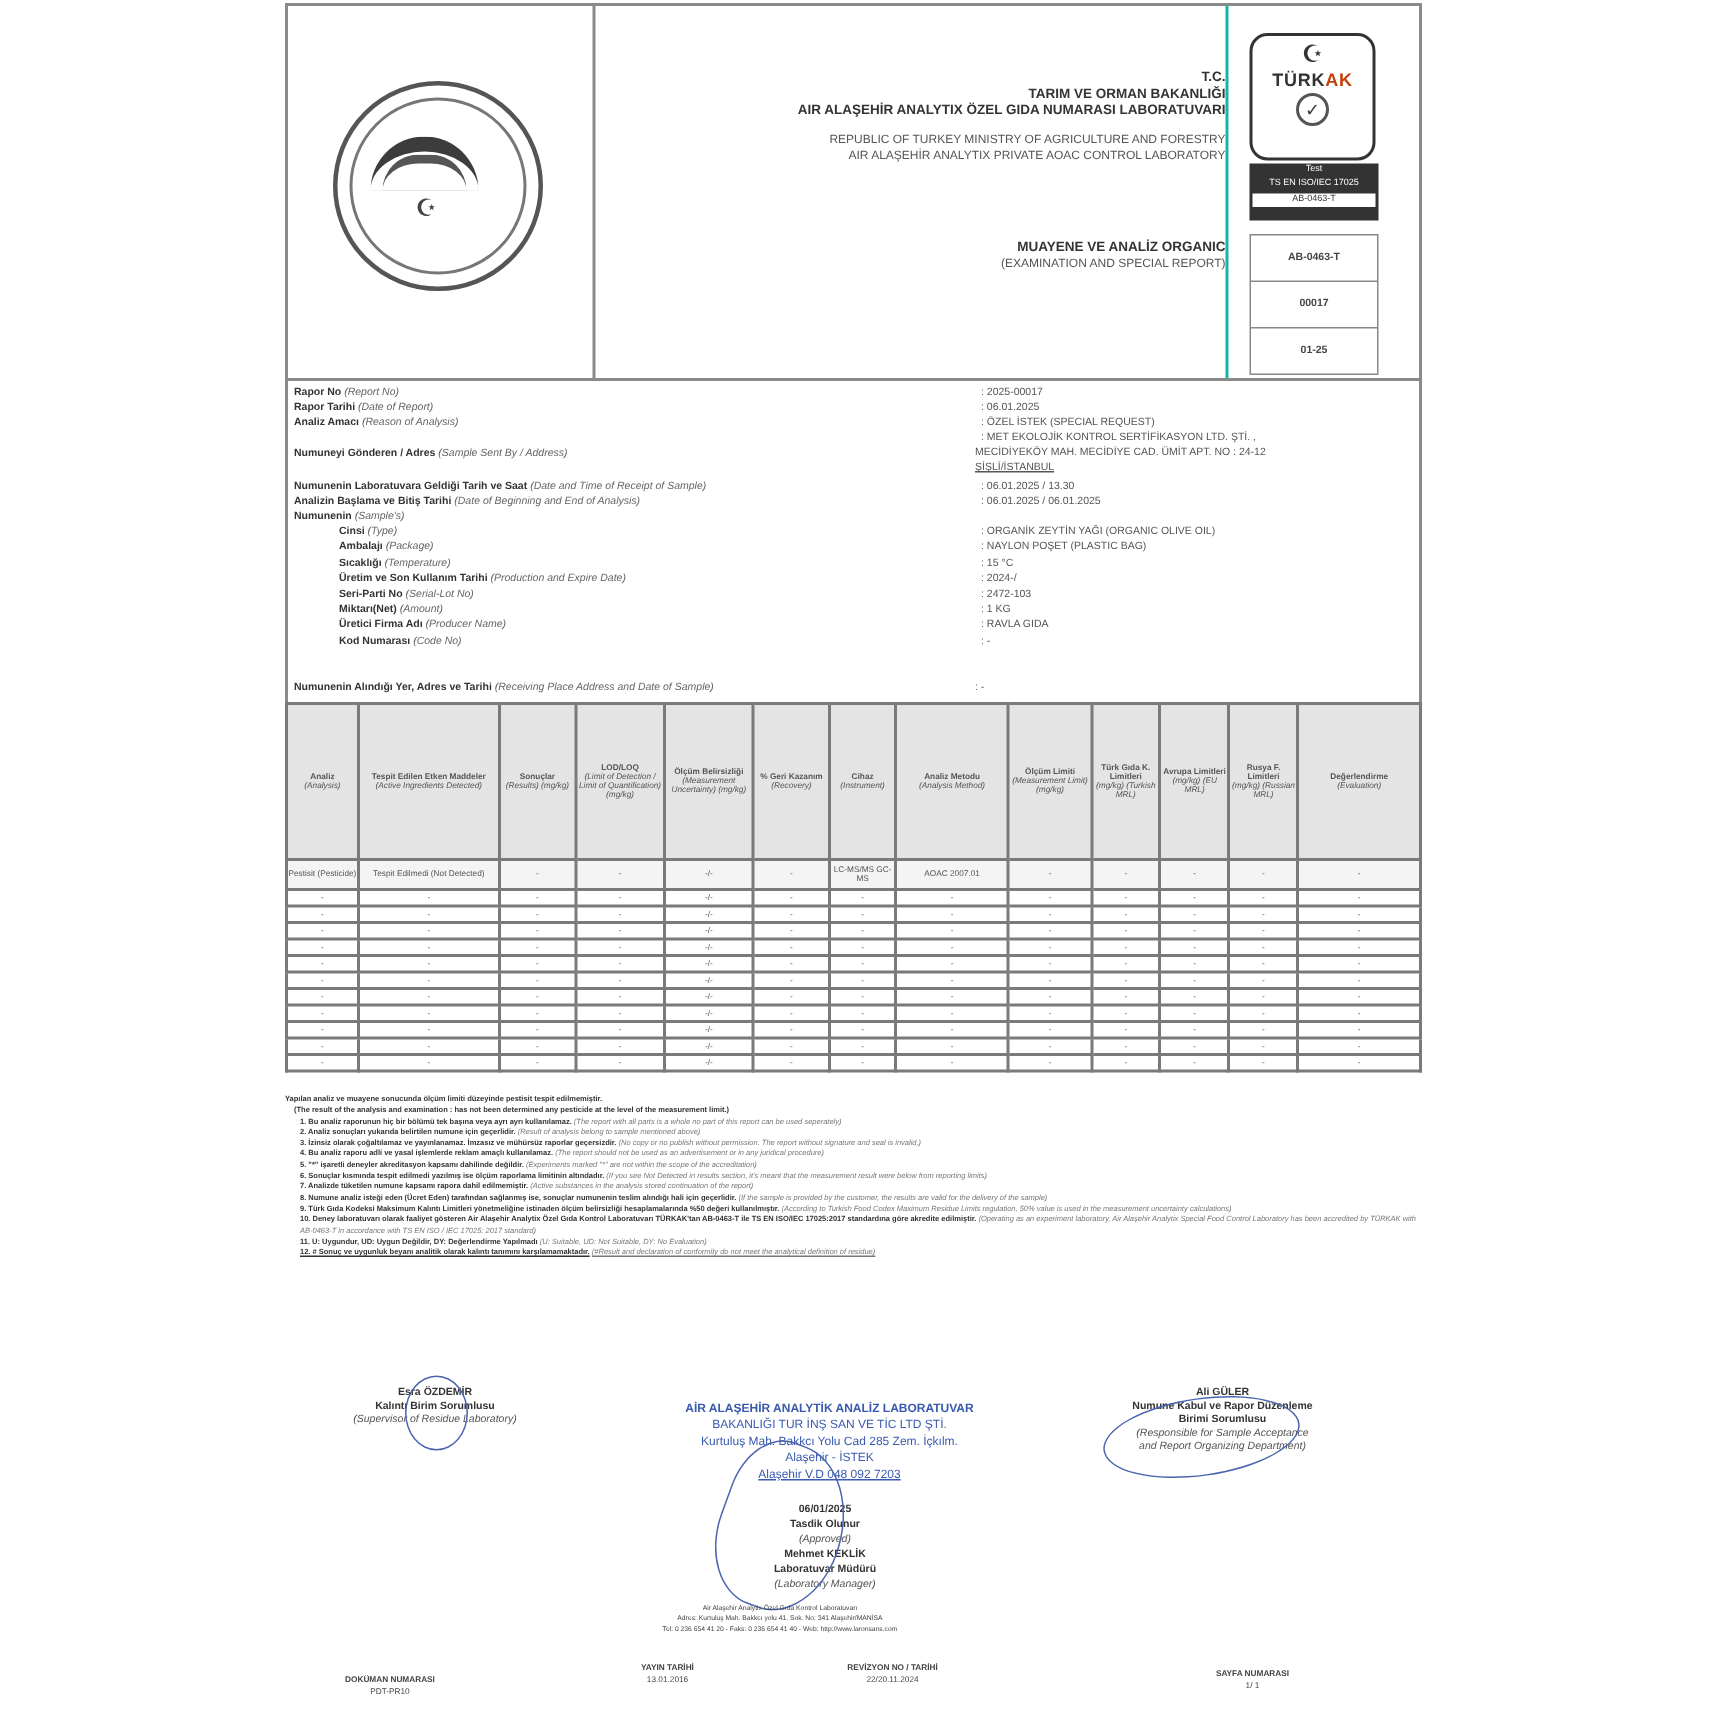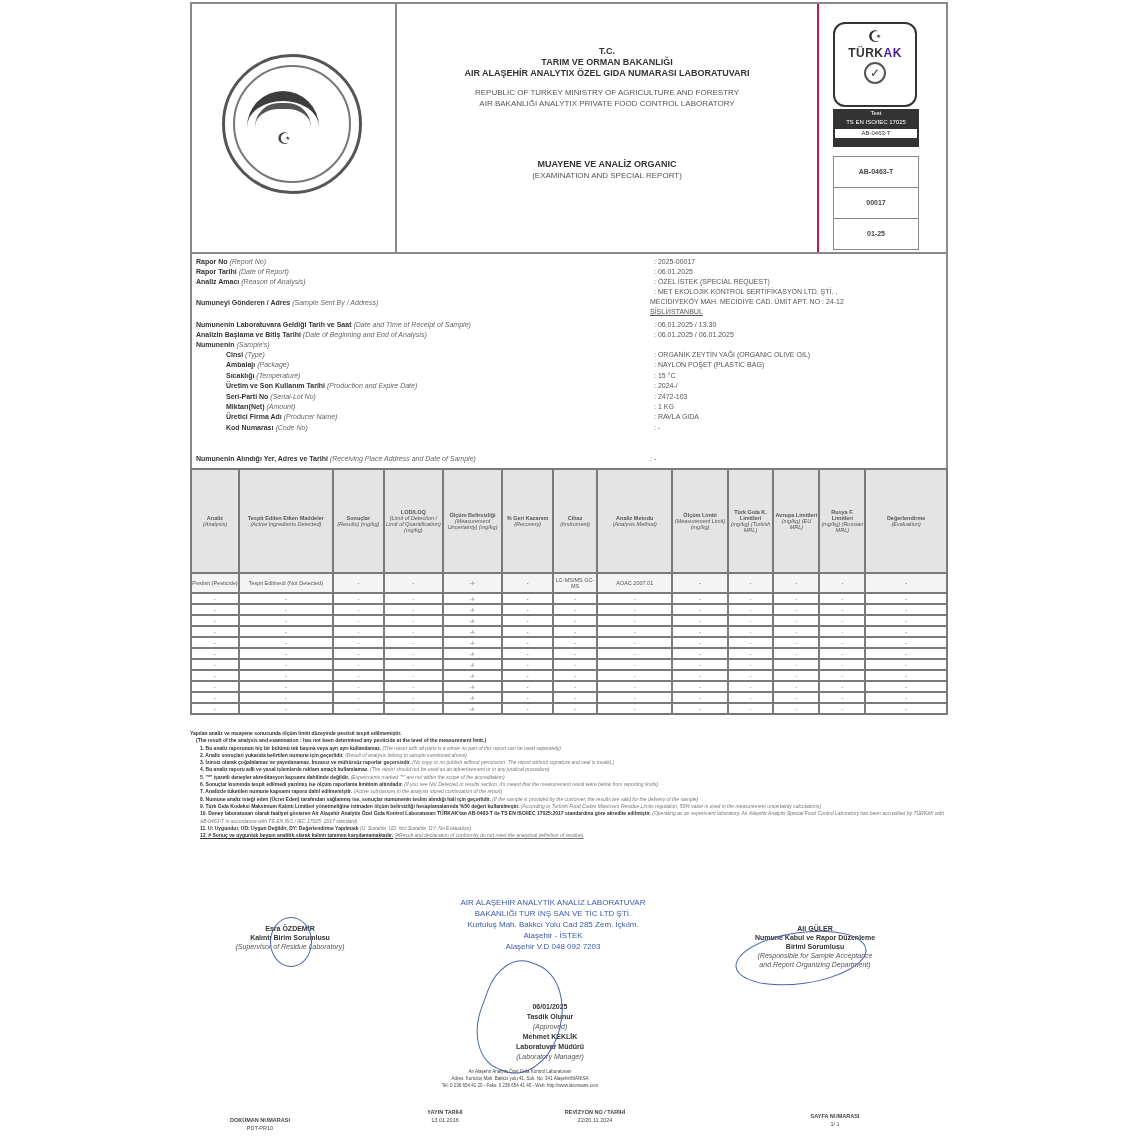--- a/index.html
+++ b/index.html
@@ -1,34 +1,34 @@
 <!DOCTYPE html>
 <html><head>
 <meta charset="utf-8">
 <style>
   html,body{margin:0;padding:0;background:#ffffff;}
   body{width:1140px;height:1140px;position:relative;overflow:hidden;font-family:"Liberation Sans",sans-serif;color:#3a3a3a;}
   .page{position:absolute;left:190px;top:2px;width:760px;height:1136px;background:#fff;}
   .hdr{position:absolute;left:0;top:0;width:758px;height:252px;border:2px solid #8a8a8a;box-sizing:border-box;}
   .hdr .col-logo{position:absolute;left:0;top:0;width:203px;height:248px;border-right:2px solid #8a8a8a;}
-  .hdr .col-title{position:absolute;left:205px;top:0;width:420px;height:248px;border-right:2px solid #be185d;text-align:center;}
+  .hdr .col-title{position:absolute;left:205px;top:0;width:420px;height:248px;border-right:2px solid #14b8a6;text-align:right;}
   .hdr .col-acc{position:absolute;left:627px;top:0;width:127px;height:248px;}
   .seal{position:absolute;left:30px;top:50px;width:140px;height:140px;border-radius:50%;border:3px solid #555;box-sizing:border-box;}
   .seal .inner{position:absolute;left:8px;top:8px;width:118px;height:118px;border-radius:50%;border:2px solid #777;box-sizing:border-box;}
   .seal .arc{position:absolute;left:22px;top:34px;width:72px;height:36px;border-top:10px solid #3c3c3c;border-radius:60px 60px 0 0;box-sizing:border-box;}
   .seal .arc2{position:absolute;left:30px;top:46px;width:56px;height:24px;border-top:6px solid #555;border-radius:50px 50px 0 0;box-sizing:border-box;}
   .seal .moon{position:absolute;left:52px;top:72px;font-size:16px;color:#444;}
   .t1{font-size:9px;font-weight:bold;margin-top:42px;line-height:11px;color:#333;}
   .t2{font-size:8px;margin-top:8px;line-height:11px;color:#555;}
   .t3{font-size:9px;font-weight:bold;margin-top:50px;line-height:11px;color:#333;}
   .t4{font-size:8px;line-height:11px;color:#555;}
   .turkak{position:absolute;left:14px;top:18px;width:84px;height:85px;border:2px solid #333;border-radius:12px;text-align:center;box-sizing:border-box;}
   .turkak .crescent{font-size:16px;margin-top:4px;color:#333;line-height:18px;}
   .turkak .name{font-size:12px;font-weight:bold;color:#333;letter-spacing:0.5px;}
-  .turkak .name span{color:#4c1d95;text-align:right;}
+  .turkak .name span{color:#c2410c;text-align:right;}
   .turkak .check{display:inline-block;width:18px;height:18px;border:2px solid #555;border-radius:50%;font-size:12px;line-height:18px;margin-top:2px;}
   .acc-std{position:absolute;left:14px;top:105px;width:86px;height:38px;background:#333;color:#fff;font-size:6px;text-align:center;line-height:9px;}
   .acc-std .code{background:#fff;color:#333;margin:2px 2px 0 2px;line-height:9px;}
   .refbox{position:absolute;left:14px;top:152px;width:84px;border:1px solid #888;}
   .refbox div{height:30px;line-height:30px;text-align:center;font-size:7px;font-weight:bold;border-bottom:1px solid #888;color:#444;}
   .refbox div:last-child{border-bottom:none;}
   .info{position:absolute;left:0;top:252px;width:758px;height:214px;border-left:2px solid #8a8a8a;border-right:2px solid #8a8a8a;box-sizing:border-box;font-size:7px;line-height:10.2px;}
   .info .row{position:absolute;left:4px;width:750px;}
   .info .lab{position:absolute;left:0;font-weight:bold;color:#333;white-space:nowrap;}
   .info .lab i{font-weight:normal;color:#666;}
@@ -39,21 +39,21 @@
   .tbl th i{font-weight:normal;display:block;}
   .tbl td{border:2px solid #7a7a7a;height:9px;text-align:center;padding:0;}
   .tbl tr.first td{height:18px;background:#f4f4f4;}
   .notes{position:absolute;left:0;top:728px;width:758px;font-size:5px;line-height:7.3px;color:#444;}
   .notes .b{font-weight:bold;color:#333;}
   .notes i{color:#777;}
   .notes .u{text-decoration:underline;font-weight:bold;}
   .sig{position:absolute;text-align:center;font-size:7px;line-height:9px;color:#333;}
   .sig i{color:#555;}
   .stamp{position:absolute;left:228px;top:895px;width:270px;text-align:center;color:#3a5ab0;font-size:8px;line-height:11px;}
-  .stamp .l1{font-weight:normal;}
+  .stamp .l1{font-weight:bold;margin-top:36px;}
   .scribble{position:absolute;border:1.5px solid #3f5fb0;border-radius:50%;}
   .approve{position:absolute;left:260px;top:1000px;width:200px;text-align:center;font-size:7px;line-height:10px;color:#333;}
   .approve i{color:#555;}
   .labaddr{position:absolute;left:200px;top:1066px;width:260px;text-align:center;font-size:4.5px;line-height:7px;color:#444;}
   .foot{position:absolute;top:1106px;text-align:center;font-size:5.5px;line-height:8px;color:#444;}
   .foot b{display:block;}
 </style>
 </head>
 <body>
 
@@ -69,21 +69,21 @@
       </div>
     </div>
     <div class="col-title">
       <div class="t1">
         <div>T.C.</div>
         <div>TARIM VE ORMAN BAKANLIĞI</div>
         <div>AIR ALAŞEHİR ANALYTIX ÖZEL GIDA NUMARASI LABORATUVARI</div>
       </div>
       <div class="t2">
         <div>REPUBLIC OF TURKEY MINISTRY OF AGRICULTURE AND FORESTRY</div>
-        <div>AIR BAKANLIĞI ANALYTIX PRIVATE FOOD CONTROL LABORATORY</div>
+        <div>AIR ALAŞEHİR ANALYTIX PRIVATE AOAC CONTROL LABORATORY</div>
       </div>
       <div class="t3">MUAYENE VE ANALİZ ORGANIC</div>
       <div class="t4">(EXAMINATION AND SPECIAL REPORT)</div>
     </div>
     <div class="col-acc">
       <div class="turkak">
         <div class="crescent">☪</div>
         <div class="name"><b>TÜRK</b><span>AK</span></div>
         <div class="check">✓</div>
       </div>
@@ -417,21 +417,21 @@
     <div style="font-weight:bold">Kalıntı Birim Sorumlusu</div>
     <i>(Supervisor of Residue Laboratory)</i>
   </div>
   <div class="scribble" style="left:80px;top:915px;width:40px;height:48px;border-color:#4a64b0"></div>
 
   <div class="stamp">
     <div class="l1">AİR ALAŞEHİR ANALYTİK ANALİZ LABORATUVAR</div>
     <div>BAKANLIĞI TUR İNŞ SAN VE TİC LTD ŞTİ.</div>
     <div>Kurtuluş Mah. Bakkcı Yolu Cad 285 Zem. İçkılm.</div>
     <div>Alaşehir - İSTEK</div>
-    <div style="">Alaşehir V.D 048 092 7203</div>
+    <div style="text-decoration:underline">Alaşehir V.D 048 092 7203</div>
   </div>
 
   <div class="sig" style="left:525px;top:922px;width:200px">
     <div style="font-weight:bold">Ali GÜLER</div>
     <div style="font-weight:bold">Numune Kabul ve Rapor Düzenleme</div>
     <div style="font-weight:bold">Birimi Sorumlusu</div>
     <i style="display:block">(Responsible for Sample Acceptance</i>
     <i style="display:block">and Report Organizing Department)</i>
   </div>
   <div class="scribble" style="left:545px;top:930px;width:130px;height:50px;border-color:#4a64b0;transform:rotate(-8deg)"></div>

